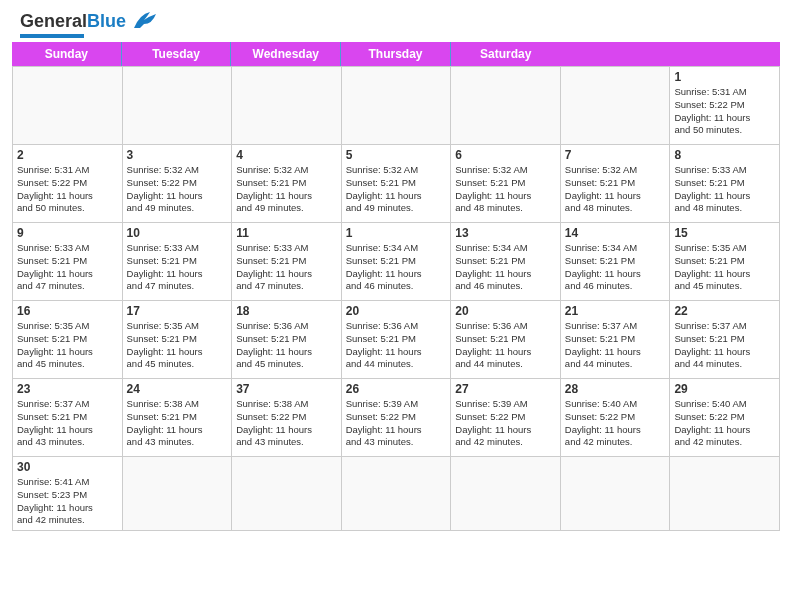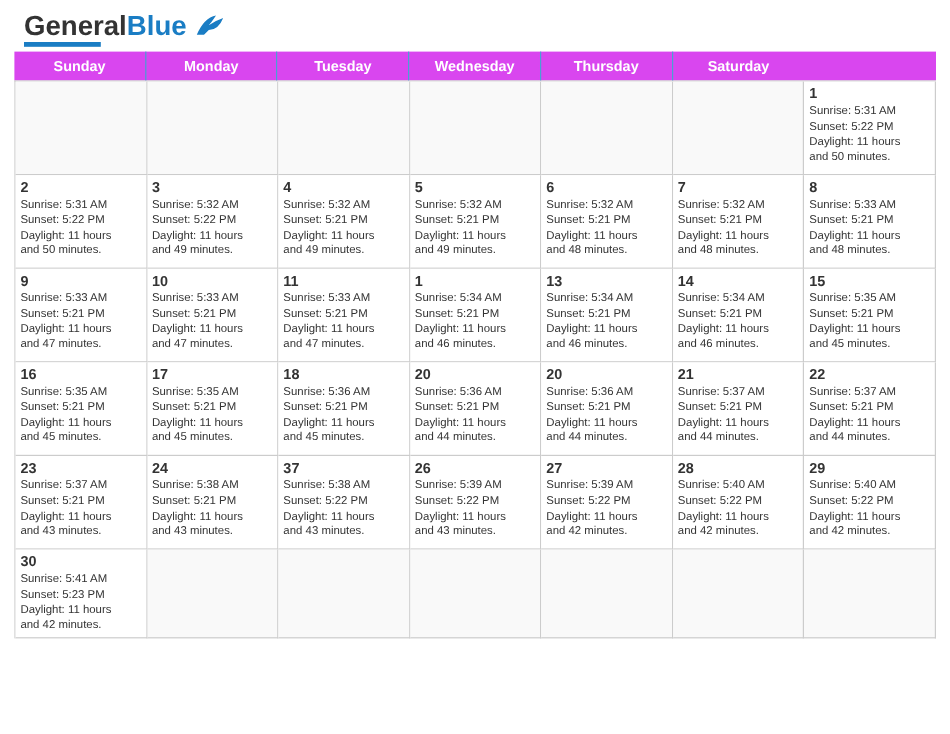--- a/index.html
+++ b/index.html
@@ -15,21 +15,21 @@
       display: flex;
       align-items: flex-start;
       justify-content: space-between;
     }
     .logo {
       display: flex;
       flex-direction: column;
       align-items: flex-start;
     }
     .logo-text {
-      font-size: 23px;
+      font-size: 18px;
       font-weight: bold;
       color: #333;
       line-height: 1;
     }
     .logo-text span { color: #1a7dc4; }
     .title-block {
       text-align: right;
     }
     .month-title {
       font-size: 32px;
@@ -103,21 +103,20 @@
   </div>
   <div class="title-block">
     <div class="month-title"></div>
     <div class="subtitle"></div>
   </div>
 </div>
 
 <div class="calendar">
   <div class="cal-header" id="cal-header">
       <div class="cal-header-cell">Sunday</div>
-      <div class="cal-header-cell">Monday</div>
       <div class="cal-header-cell">Tuesday</div>
       <div class="cal-header-cell">Wednesday</div>
       <div class="cal-header-cell">Thursday</div>
       <div class="cal-header-cell">Saturday</div>
     </div>
   <div class="cal-body" id="cal-body">
       <div class="cal-cell empty"></div>
       <div class="cal-cell empty"></div>
       <div class="cal-cell empty"></div>
       <div class="cal-cell empty"></div>

